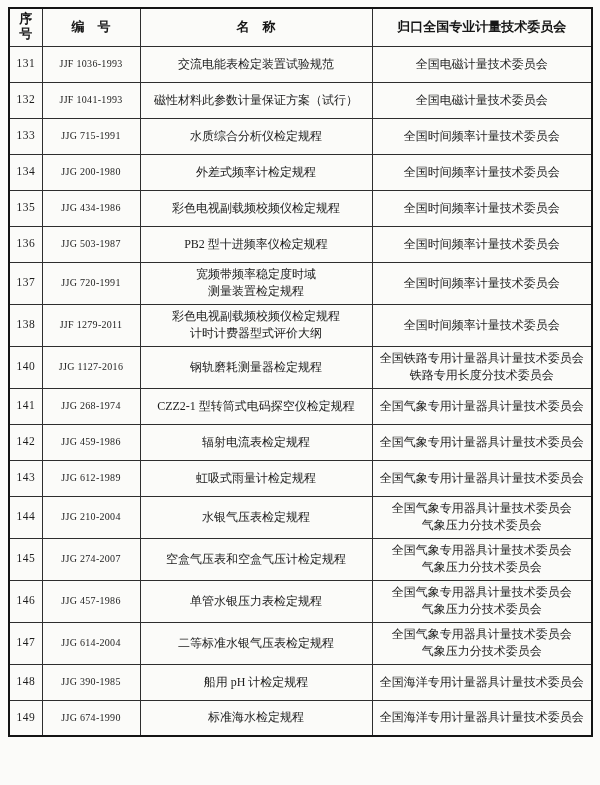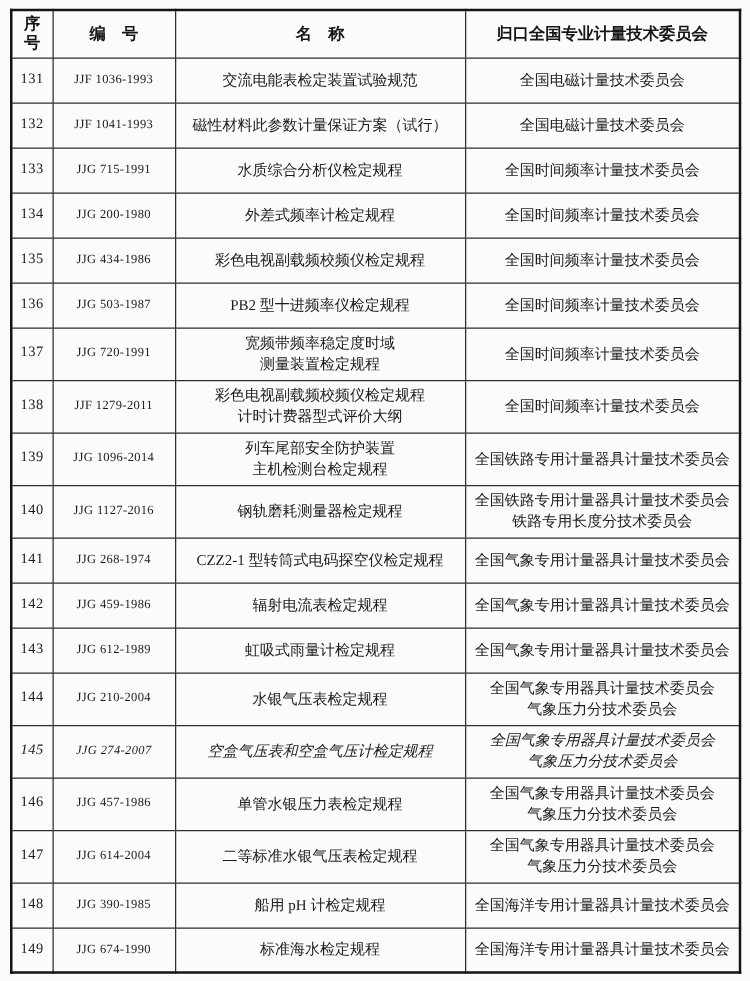--- a/index.html
+++ b/index.html
@@ -184,35 +184,20 @@
           <td class="c-name">
             <div class="ln">彩色电视副载频校频仪检定规程</div>
             <div class="ln">计时计费器型式评价大纲</div>
           </td>
           <td class="c-committee">
             <div class="ln">全国时间频率计量技术委员会</div>
           </td>
         </tr>
         <tr style="height: 42px;">
           <td class="c-seq">
-            <div class="ln">139</div>
-          </td>
-          <td class="c-code">
-            <div class="ln">JJG 1096-2014</div>
-          </td>
-          <td class="c-name">
-            <div class="ln">列车尾部安全防护装置</div>
-            <div class="ln">主机检测台检定规程</div>
-          </td>
-          <td class="c-committee">
-            <div class="ln">全国铁路专用计量器具计量技术委员会</div>
-          </td>
-        </tr>
-        <tr style="height: 42px;">
-          <td class="c-seq">
             <div class="ln">140</div>
           </td>
           <td class="c-code">
             <div class="ln">JJG 1127-2016</div>
           </td>
           <td class="c-name">
             <div class="ln">钢轨磨耗测量器检定规程</div>
           </td>
           <td class="c-committee">
             <div class="ln">全国铁路专用计量器具计量技术委员会</div>
@@ -269,21 +254,21 @@
             <div class="ln">JJG 210-2004</div>
           </td>
           <td class="c-name">
             <div class="ln">水银气压表检定规程</div>
           </td>
           <td class="c-committee">
             <div class="ln">全国气象专用器具计量技术委员会</div>
             <div class="ln">气象压力分技术委员会</div>
           </td>
         </tr>
-        <tr style="height: 42px; font-style: italic;">
+        <tr style="height: 42px;">
           <td class="c-seq">
             <div class="ln">145</div>
           </td>
           <td class="c-code">
             <div class="ln">JJG 274-2007</div>
           </td>
           <td class="c-name">
             <div class="ln">空盒气压表和空盒气压计检定规程</div>
           </td>
           <td class="c-committee">

